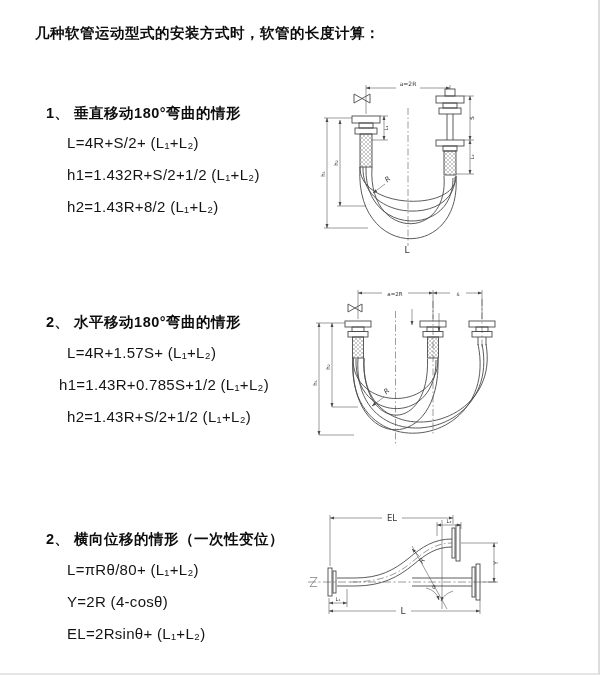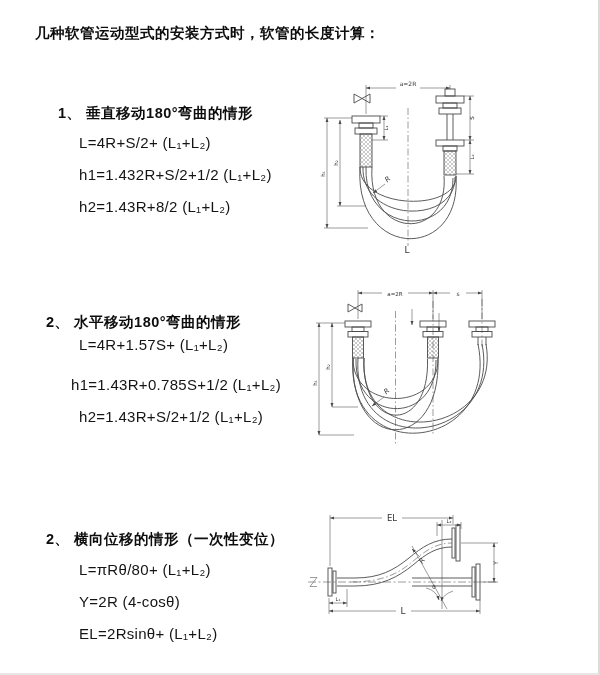--- a/index.html
+++ b/index.html
@@ -5,38 +5,38 @@
   html,body{margin:0;padding:0;}
   body{
     width:600px;height:675px;position:relative;background:#ffffff;
     font-family:"Liberation Sans","DejaVu Sans",sans-serif;color:#111;
     overflow:hidden;
   }
   .page-edge{position:absolute;inset:0;border-right:2px solid #dcdcdc;border-bottom:2px solid #e6e6e6;pointer-events:none;}
   .abs{position:absolute;white-space:nowrap;}
   .title{font-size:14.5px;font-weight:bold;letter-spacing:0.5px;color:#0d0d0d;}
   .heading{font-size:14.5px;font-weight:bold;letter-spacing:0.5px;color:#0d0d0d;}
-  .formula{font-size:15px;font-weight:400;letter-spacing:0.3px;color:#141414;margin-left:12px;}
+  .formula{font-size:15px;font-weight:400;letter-spacing:0.3px;color:#141414;}
   svg.diag{position:absolute;}
   svg text{font-family:"DejaVu Sans",sans-serif;fill:#333;}
 </style>
 </head>
 <body>
 
 <div class="page-edge"></div>
 
 <div class="abs title" style="left:35px;top:24px">几种软管运动型式的安装方式时，软管的长度计算：</div>
 
-<div class="abs heading" style="left:58px;top:104px">1、 垂直移动180°弯曲的情形</div>
+<div class="abs heading" style="left:46px;top:104px">1、 垂直移动180°弯曲的情形</div>
 <div class="abs formula" style="left:67px;top:134px">L=4R+S/2+ (L₁+L₂)</div>
 <div class="abs formula" style="left:67px;top:166px">h1=1.432R+S/2+1/2 (L₁+L₂)</div>
 <div class="abs formula" style="left:67px;top:198px">h2=1.43R+8/2 (L₁+L₂)</div>
 
 <div class="abs heading" style="left:46px;top:313px">2、 水平移动180°弯曲的情形</div>
-<div class="abs formula" style="left:67px;top:336px">L=4R+1.57S+ (L₁+L₂)</div>
+<div class="abs formula" style="left:67px;top:344px">L=4R+1.57S+ (L₁+L₂)</div>
 <div class="abs formula" style="left:59px;top:376px">h1=1.43R+0.785S+1/2 (L₁+L₂)</div>
 <div class="abs formula" style="left:67px;top:408px">h2=1.43R+S/2+1/2 (L₁+L₂)</div>
 
 <div class="abs heading" style="left:46px;top:530px">2、 横向位移的情形（一次性变位）</div>
 <div class="abs formula" style="left:67px;top:561px">L=πRθ/80+ (L₁+L₂)</div>
 <div class="abs formula" style="left:67px;top:593px">Y=2R (4-cosθ)</div>
 <div class="abs formula" style="left:67px;top:625px">EL=2Rsinθ+ (L₁+L₂)</div>
 
 <svg class="diag" style="left:310px;top:70px" width="230" height="195" viewBox="0 0 230 195">
   <defs>

